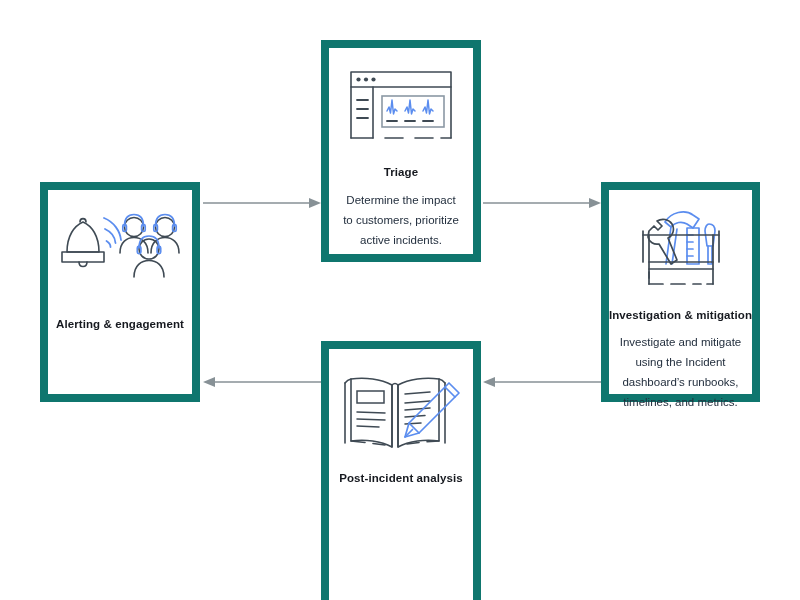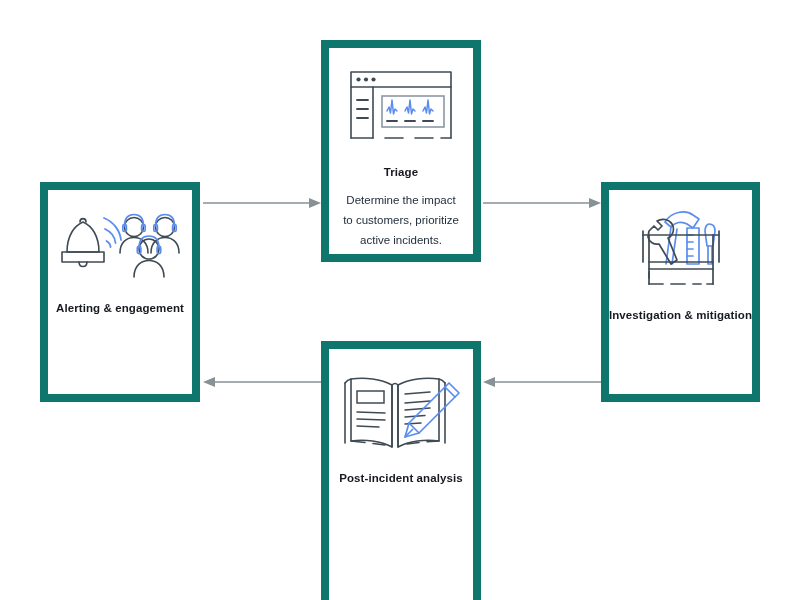--- a/index.html
+++ b/index.html
@@ -48,21 +48,21 @@
     color: #232f3e;
     text-align: center;
     white-space: pre-line;
   }
 
   
   #card-alerting {
     left: 40px;  top: 182px;  width: 160px; height: 220px;
   }
   #card-alerting .card-icon    { margin-top: 14px; }
-  #card-alerting .card-title   { margin-top: 14px; }
+  #card-alerting .card-title   { margin-top: 30px; }
   #card-alerting .card-body    { margin-top: 11px; }
 
   #card-triage {
     left: 321px; top: 40px;   width: 160px; height: 222px;
   }
   #card-triage .card-icon      { margin-top: 18px; }
   #card-triage .card-title     { margin-top: 16px; }
   #card-triage .card-body      { margin-top: 12px; }
 
   #card-investigation {
@@ -227,20 +227,24 @@
         <g stroke="#3f4a54" stroke-width="1.7" stroke-linecap="round" fill="none">
           <path d="M24 82 L38 82"></path>
           <path d="M46 82 L60 82"></path>
           <path d="M68 82 L76 82"></path>
           <path d="M82 82 L88 82"></path>
           <path d="M24 70 L24 76"></path>
         </g>
       </svg>
     </span>
     <div class="card-title">Investigation &amp; mitigation</div>
+    <div class="card-body">Investigate and mitigate
+using the Incident
+dashboard’s runbooks,
+timelines, and metrics.</div>
   </div>
 
   <div class="card" id="card-postincident">
     <span class="card-icon">
       <svg width="132" height="92" viewBox="0 0 132 92" fill="none">
         <g stroke="#3f4a54" stroke-width="1.6" stroke-linejoin="round" stroke-linecap="round" fill="none">
 
           <path d="M10 20 L10 80"></path>
           <path d="M16 16 C30 14 46 16 57 22 L57 84 C46 78 30 76 16 78 Z"></path>
           <path d="M110 20 L110 80"></path>

